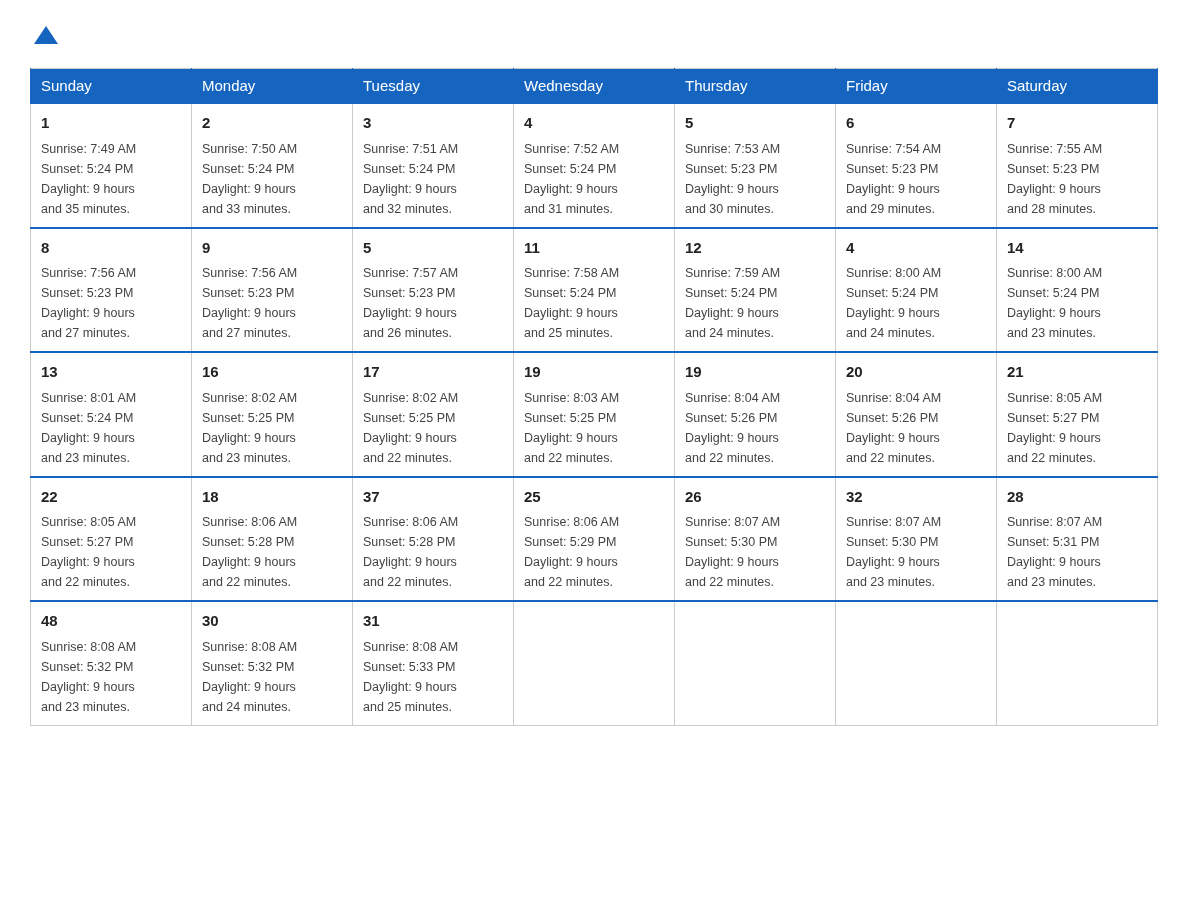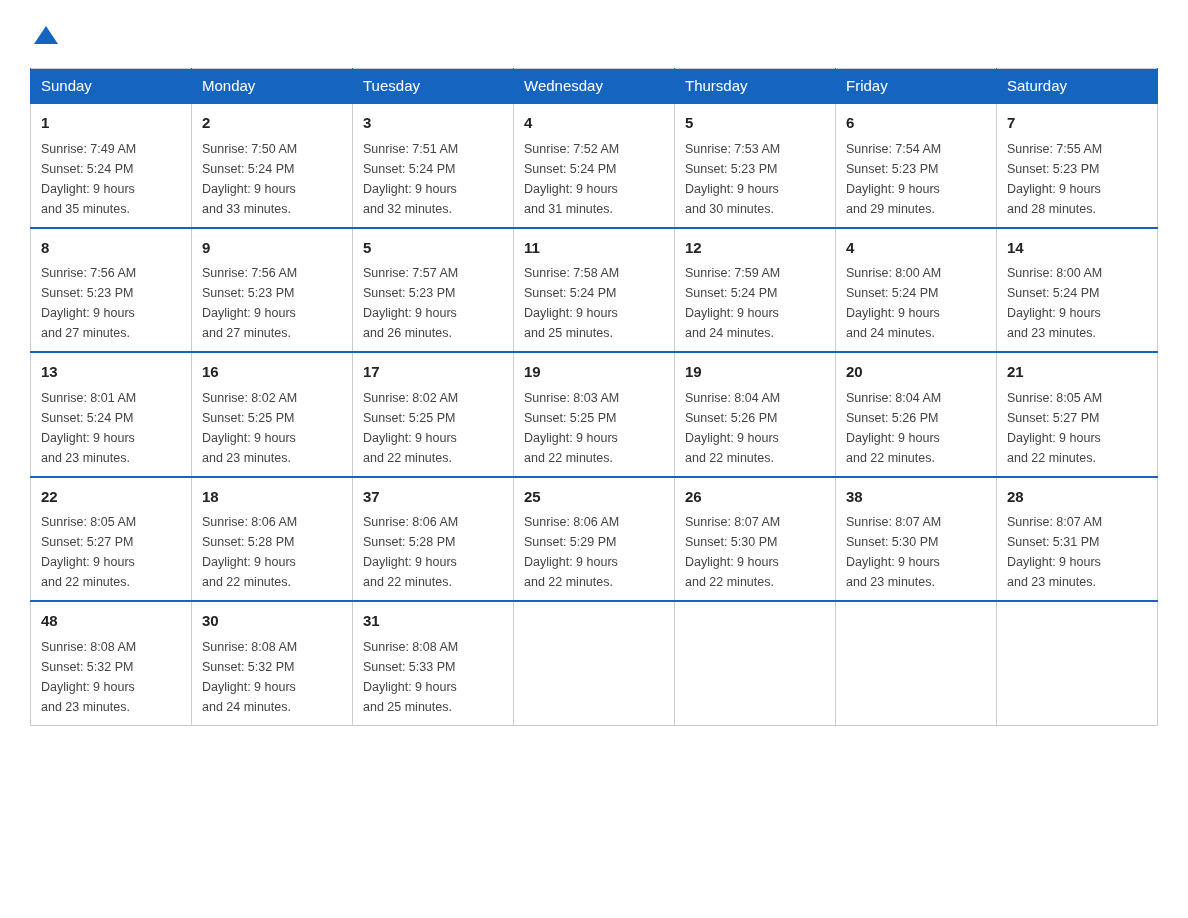--- a/index.html
+++ b/index.html
@@ -226,21 +226,21 @@
         </td>
         <td>
           <span class="day-num">25</span>
           <div class="day-info">Sunrise: 8:06 AM<br>Sunset: 5:29 PM<br>Daylight: 9 hours<br>and 22 minutes.</div>
         </td>
         <td>
           <span class="day-num">26</span>
           <div class="day-info">Sunrise: 8:07 AM<br>Sunset: 5:30 PM<br>Daylight: 9 hours<br>and 22 minutes.</div>
         </td>
         <td>
-          <span class="day-num">38</span>
+          <span class="day-num">32</span>
           <div class="day-info">Sunrise: 8:07 AM<br>Sunset: 5:30 PM<br>Daylight: 9 hours<br>and 23 minutes.</div>
         </td>
         <td>
           <span class="day-num">28</span>
           <div class="day-info">Sunrise: 8:07 AM<br>Sunset: 5:31 PM<br>Daylight: 9 hours<br>and 23 minutes.</div>
         </td>
       </tr>
       <tr>
         <td>
           <span class="day-num">48</span>

